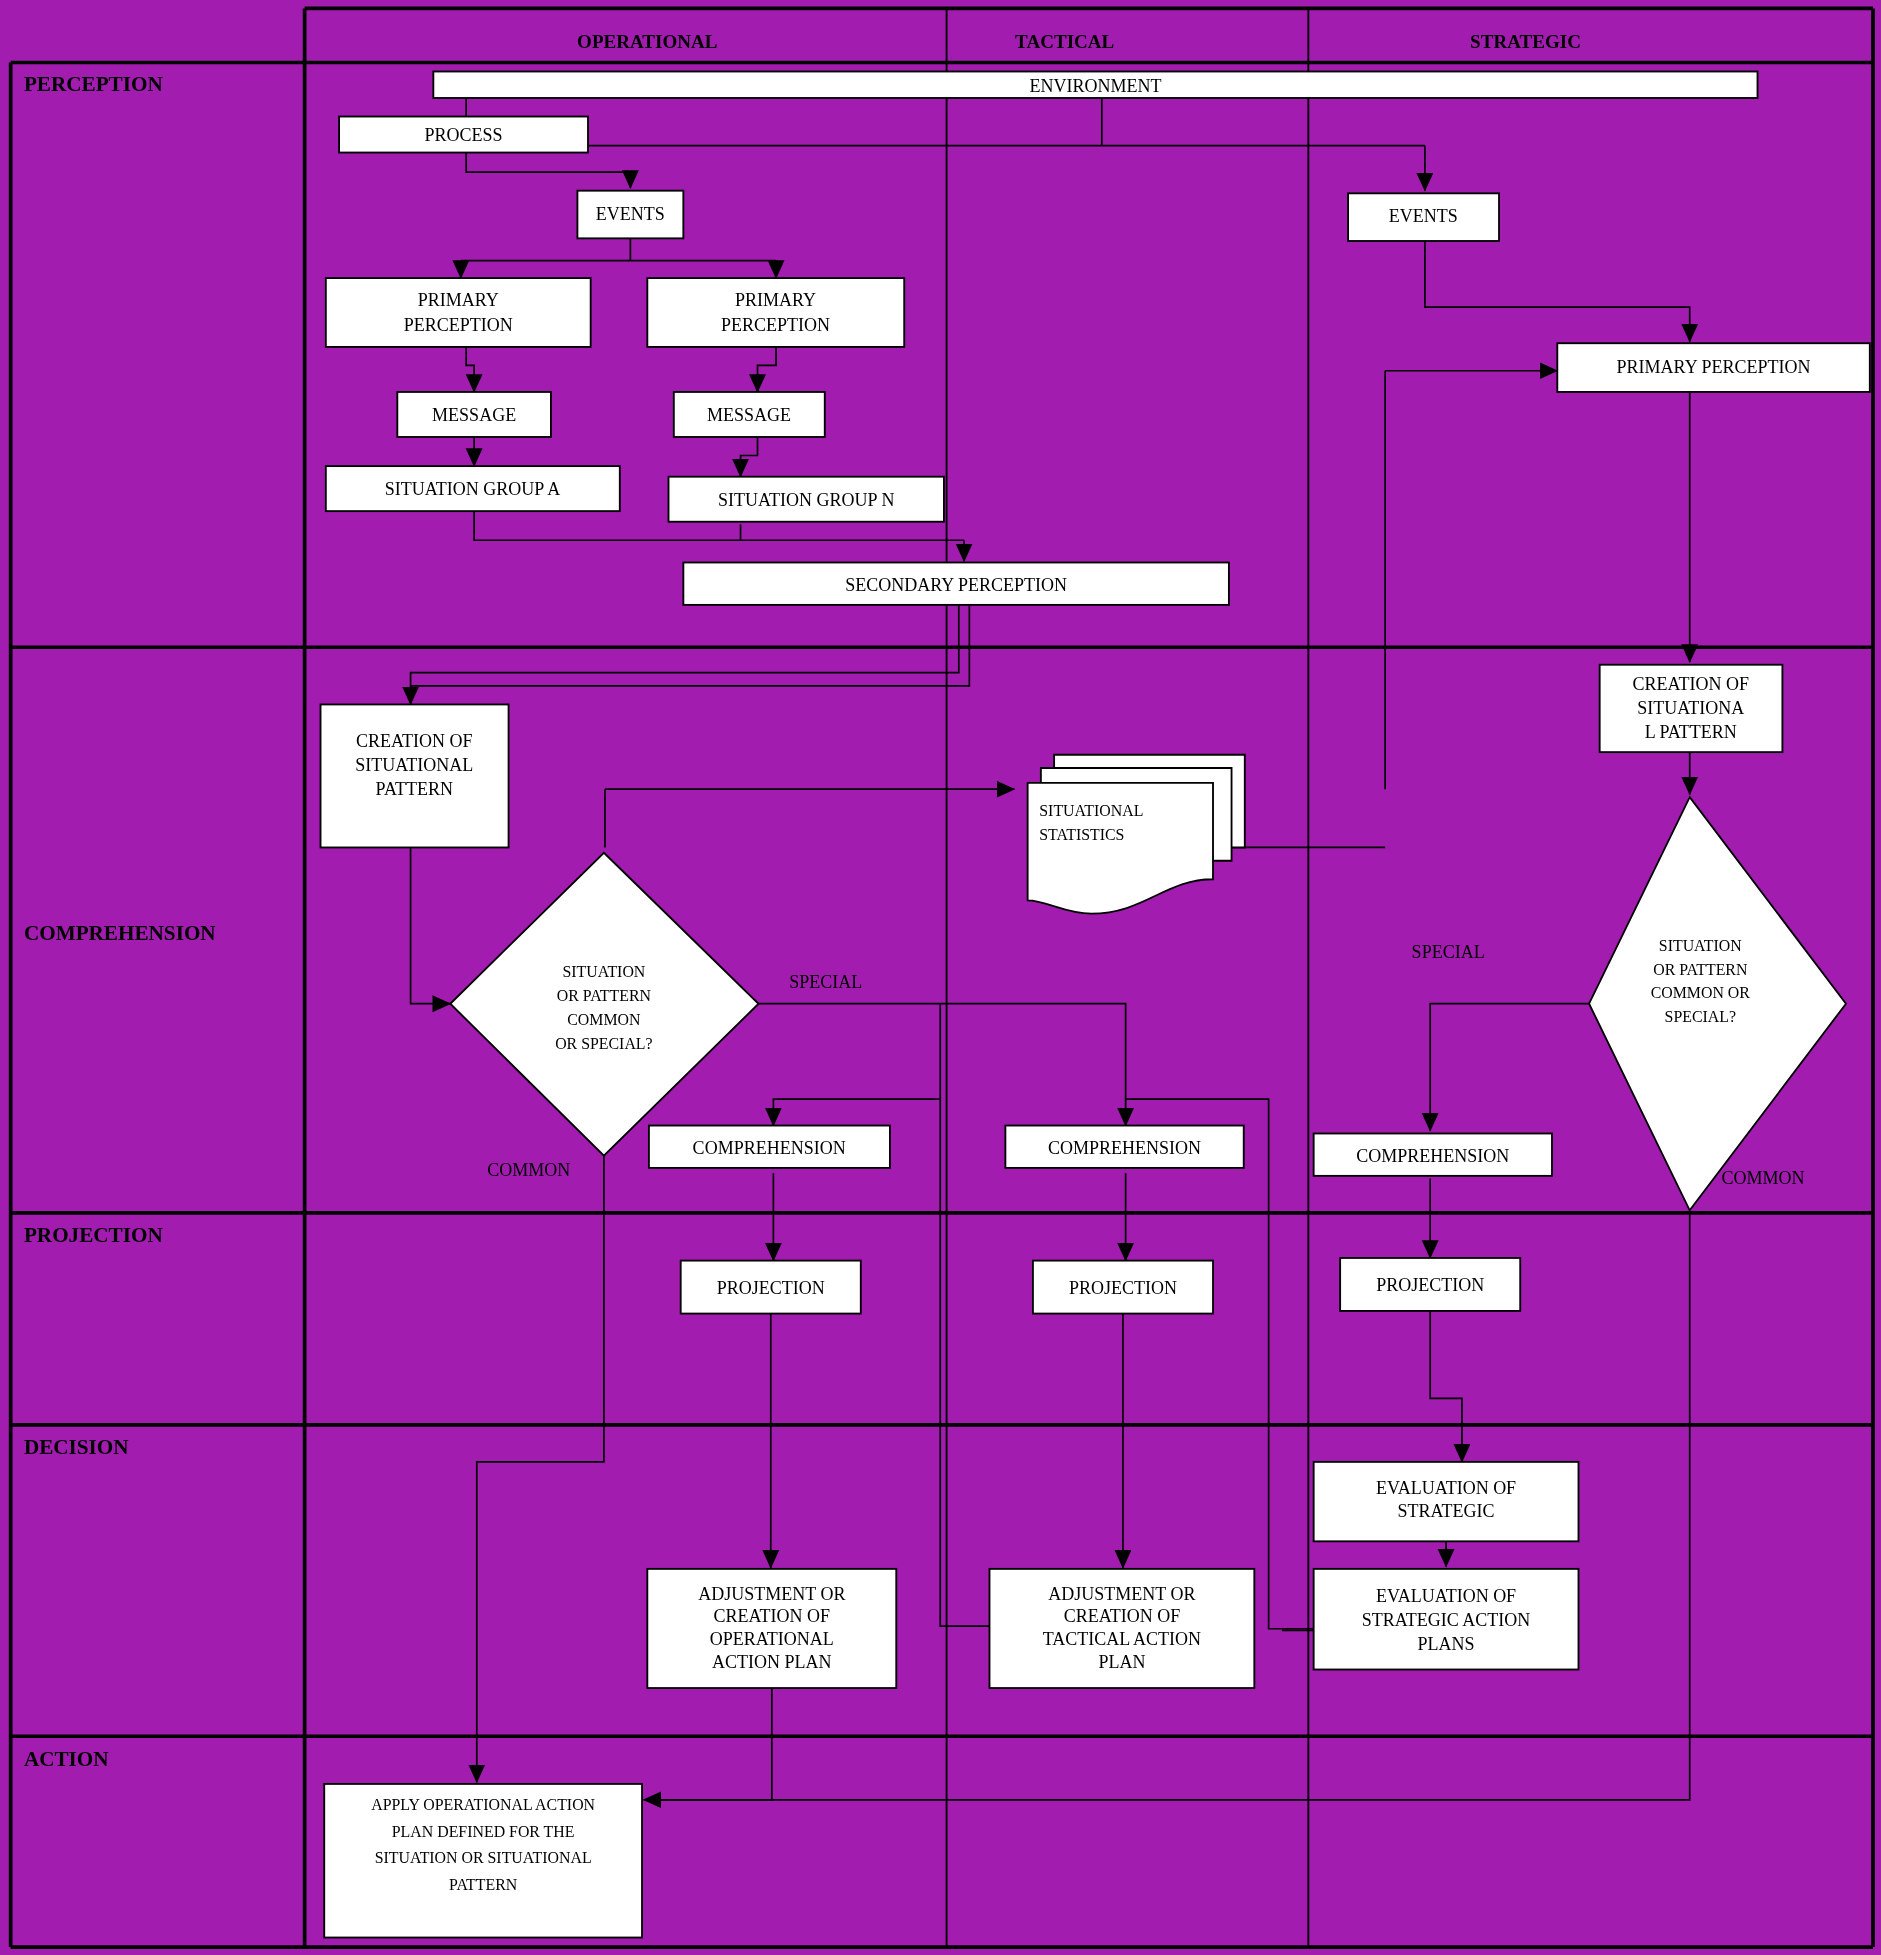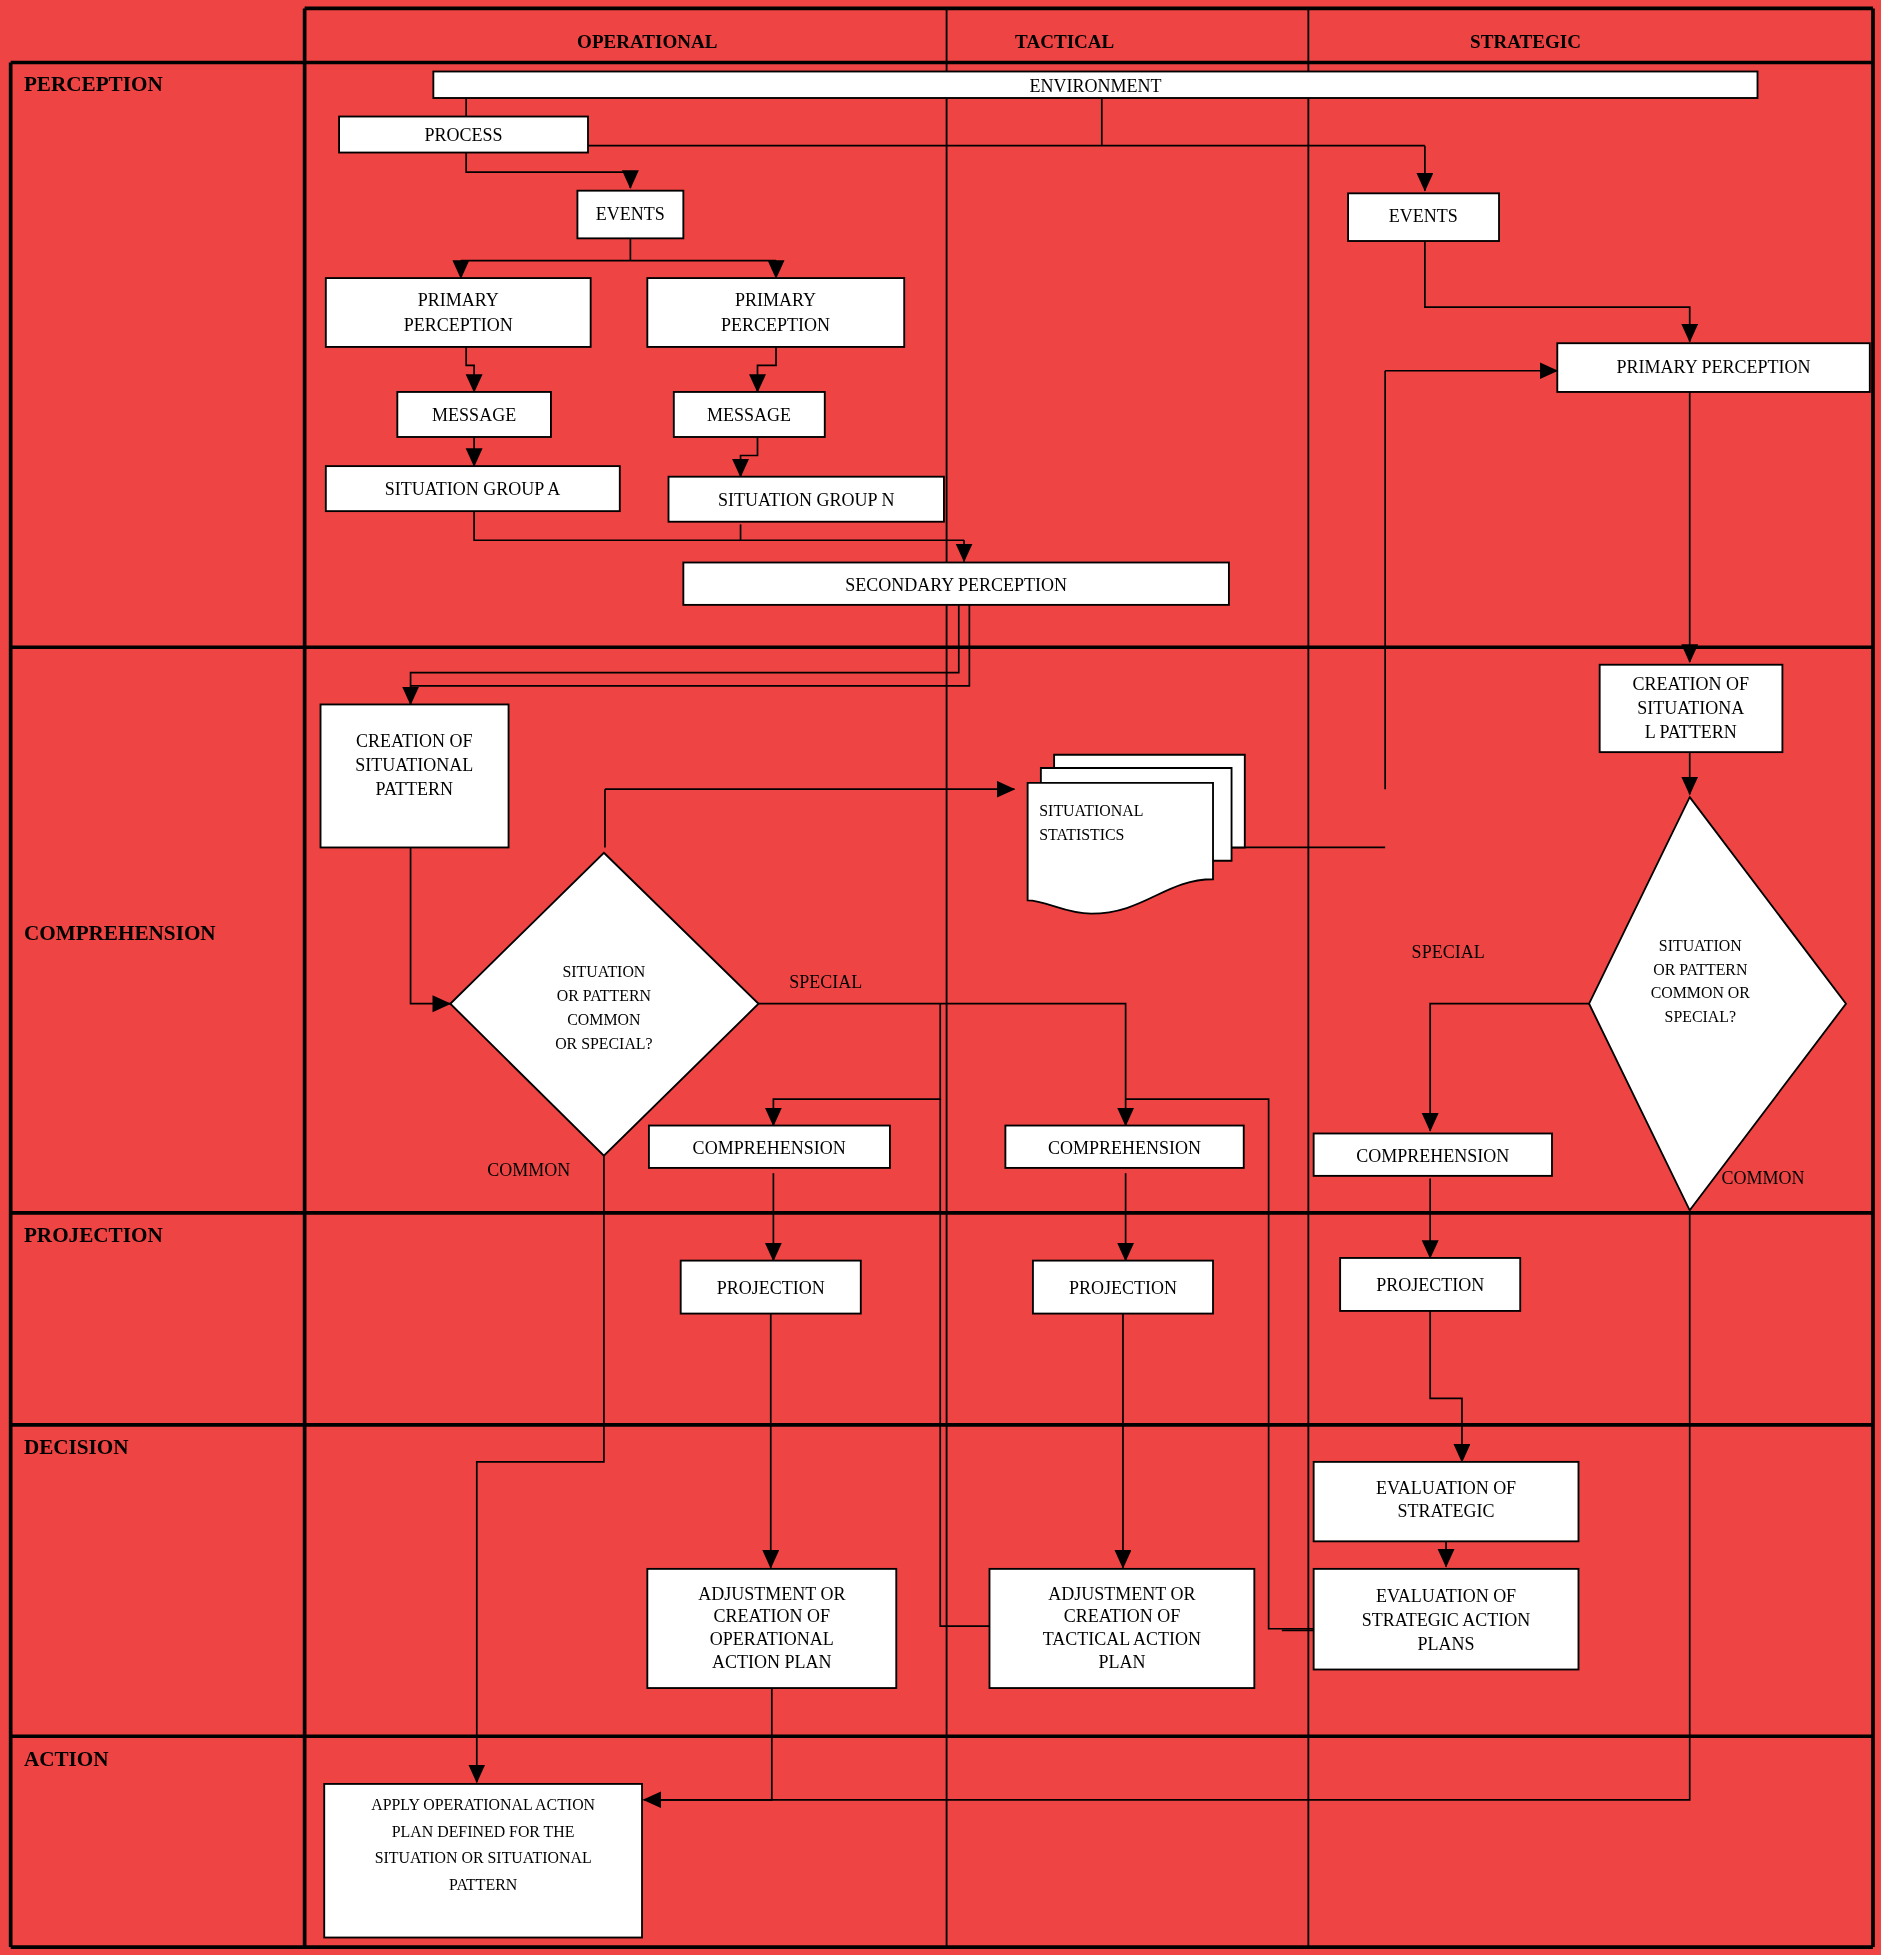--- a/index.html
+++ b/index.html
@@ -1,17 +1,17 @@
 <!DOCTYPE html>
 <html style="font-size:8.5px"><head>
 <meta charset="utf-8">
 <style>
   html,body{margin:0;padding:0;background:#ffffff;}
   body{font-family:"Liberation Serif", serif;}
-  #stage{position:relative;width:1881px;height:1955px;background:#ef4444;overflow:hidden;}
+  #stage{position:relative;width:1881px;height:1955px;background:#a21caf;overflow:hidden;}
   svg{position:absolute;left:0;top:0;width:1881px;height:1955px;}
   .rowlbl{font-family:"Liberation Serif", serif;font-weight:bold;font-size:40px;fill:#000;}
   .colhdr{font-family:"Liberation Serif", serif;font-weight:bold;font-size:36px;fill:#000;}
   .nodetxt{font-family:"Liberation Serif", serif;font-size:34px;fill:#000;}
   .nodetxt-sm{font-family:"Liberation Serif", serif;font-size:30px;fill:#000;}
   .edgelbl{font-family:"Liberation Serif", serif;font-size:34px;fill:#000;}
   .box{fill:#ffffff;stroke:#000000;stroke-width:3.5;}
   .grid-thick{stroke:#000000;stroke-width:7;fill:none;}
   .grid-thin{stroke:#000000;stroke-width:3.5;fill:none;}
   .conn{stroke:#000000;stroke-width:3.2;fill:none;}

